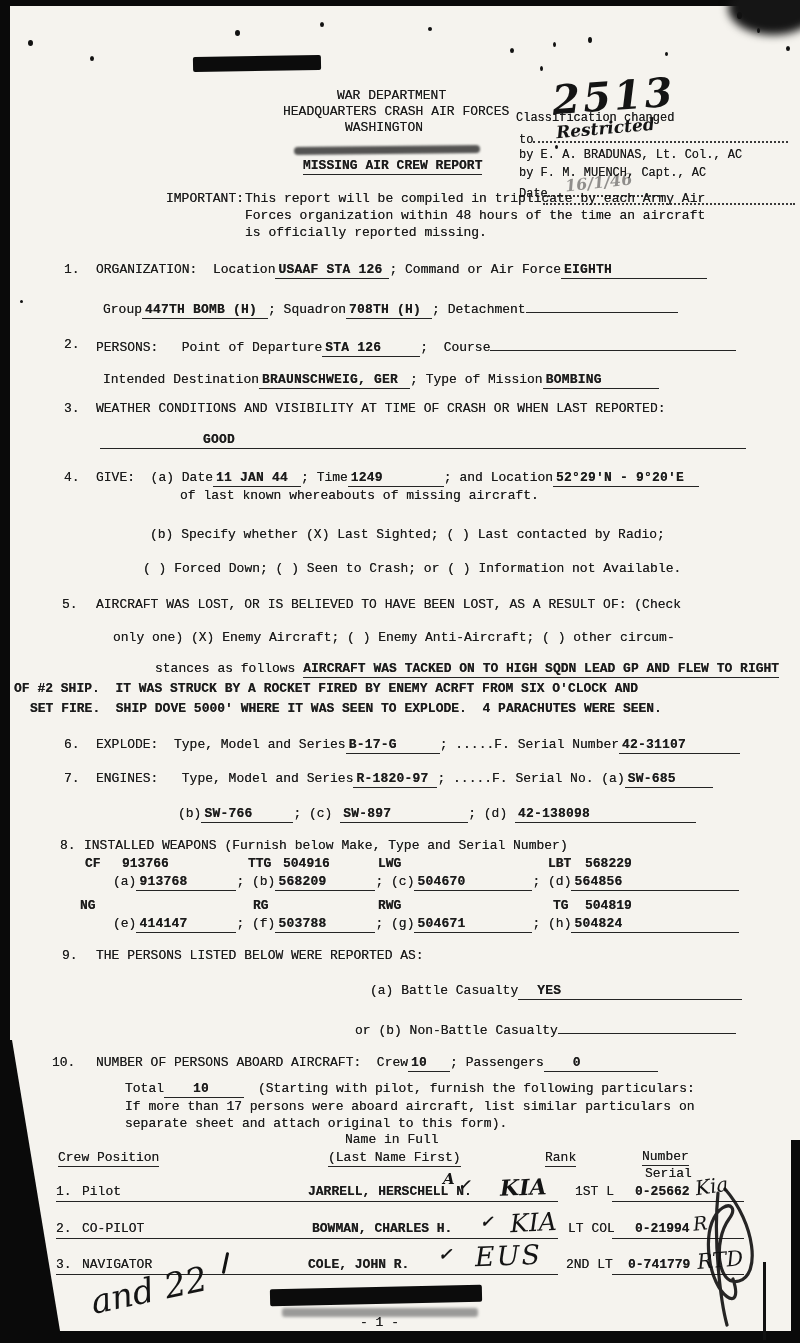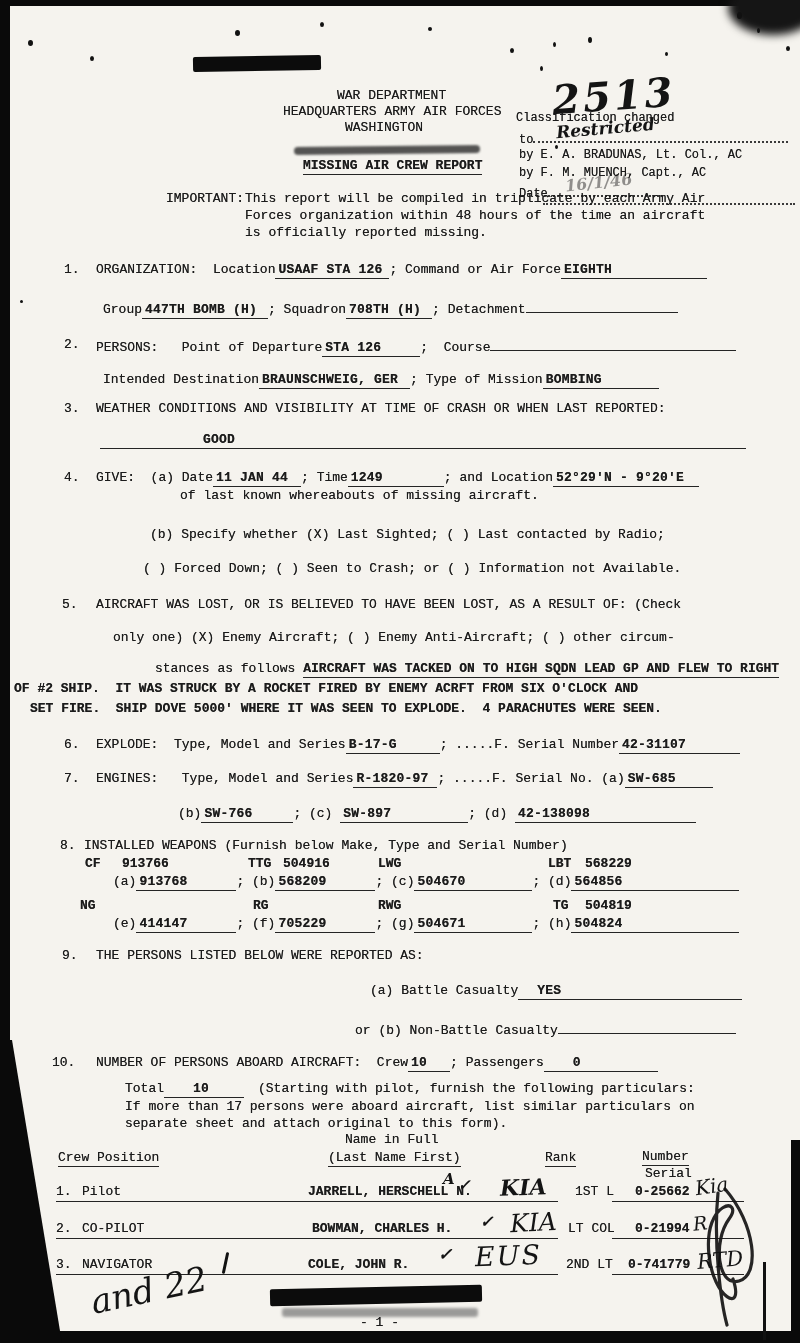--- a/index.html
+++ b/index.html
@@ -63,21 +63,21 @@
   <div class="speck" style="left:757px;top:28px;width:3px;height:5px;"></div>
   <div class="speck" style="left:786px;top:46px;width:4px;height:5px;"></div>
   <div class="speck" style="left:665px;top:52px;width:3px;height:4px;"></div>
   <div class="speck" style="left:540px;top:66px;width:3px;height:5px;"></div>
   <div class="speck" style="left:555px;top:145px;width:3px;height:4px;"></div>
   <div class="speck" style="left:20px;top:300px;width:3px;height:3px;"></div>
 
   <div class="bar" style="left:193px;top:56px;width:128px;height:15px;transform:rotate(-1deg);"></div>
 
   <div class="ln" style="left:337px;top:88px;">WAR DEPARTMENT</div>
-  <div class="ln" style="left:283px;top:104px;">HEADQUARTERS ARMY AIR FORCES</div>
+  <div class="ln" style="left:283px;top:104px;">HEADQUARTERS CRASH AIR FORCES</div>
   <div class="ln" style="left:345px;top:120px;">WASHINGTON</div>
   <div class="scribble"></div>
   <div class="ln bold" style="left:303px;top:158px;"><span class="ul">MISSING AIR CREW REPORT</span></div>
 
   <div class="hw" style="left:552px;top:72px;font-size:40px;transform:rotate(-4deg);letter-spacing:3px;">2513</div>
 
   <div class="ln sm" style="left:516px;top:110px;">Classification changed</div>
   <div class="ln sm" style="left:519px;top:128px;"><span>to</span><span class="dot" style="width:255px;"></span></div>
   <div class="hw" style="left:556px;top:118px;font-size:17px;transform:rotate(-5deg);">Restricted</div>
   <div class="ln sm" style="left:519px;top:147px;">by E. A. BRADUNAS, Lt. Col., AC</div>
@@ -131,21 +131,21 @@
   <div class="ln bold" style="left:283px;top:856px;">504916</div>
   <div class="ln bold" style="left:378px;top:856px;">LWG</div>
   <div class="ln bold" style="left:548px;top:856px;">LBT</div>
   <div class="ln bold" style="left:585px;top:856px;">568229</div>
   <div class="ln" style="left:113px;top:874px;"><span>(a)</span><span class="fl" style="min-width:94px;">913768</span><span>; (b)</span><span class="fl" style="min-width:94px;">568209</span><span>; (c)</span><span class="fl" style="min-width:112px;">504670</span><span>; (d)</span><span class="fl" style="min-width:162px;">564856</span></div>
   <div class="ln bold" style="left:80px;top:898px;">NG</div>
   <div class="ln bold" style="left:253px;top:898px;">RG</div>
   <div class="ln bold" style="left:378px;top:898px;">RWG</div>
   <div class="ln bold" style="left:553px;top:898px;">TG</div>
   <div class="ln bold" style="left:585px;top:898px;">504819</div>
-  <div class="ln" style="left:113px;top:916px;"><span>(e)</span><span class="fl" style="min-width:94px;">414147</span><span>; (f)</span><span class="fl" style="min-width:94px;">705229</span><span>; (g)</span><span class="fl" style="min-width:112px;">504671</span><span>; (h)</span><span class="fl" style="min-width:162px;">504824</span></div>
+  <div class="ln" style="left:113px;top:916px;"><span>(e)</span><span class="fl" style="min-width:94px;">414147</span><span>; (f)</span><span class="fl" style="min-width:94px;">503788</span><span>; (g)</span><span class="fl" style="min-width:112px;">504671</span><span>; (h)</span><span class="fl" style="min-width:162px;">504824</span></div>
 
   <div class="ln num" style="left:62px;top:948px;">9.</div>
   <div class="ln" style="left:96px;top:948px;">THE PERSONS LISTED BELOW WERE REPORTED AS:</div>
   <div class="ln" style="left:370px;top:983px;"><span>(a) Battle Casualty</span><span class="fl" style="min-width:218px;text-indent:16px;">YES</span></div>
   <div class="ln" style="left:355px;top:1020px;"><span>or (b) Non-Battle Casualty</span><span class="bl" style="width:178px;"></span></div>
 
   <div class="ln num" style="left:52px;top:1055px;">10.</div>
   <div class="ln" style="left:96px;top:1055px;"><span>NUMBER OF PERSONS ABOARD AIRCRAFT:  Crew</span><span class="fl" style="min-width:36px;">10</span><span>; Passengers</span><span class="fl" style="min-width:108px;text-indent:26px;">0</span></div>
   <div class="ln" style="left:125px;top:1081px;"><span>Total</span><span class="fl" style="min-width:74px;text-indent:26px;">10</span><span style="margin-left:14px;">(Starting with pilot, furnish the following particulars:</span></div>
   <div class="ln" style="left:125px;top:1099px;">If more than 17 persons were aboard aircraft, list similar particulars on</div>

